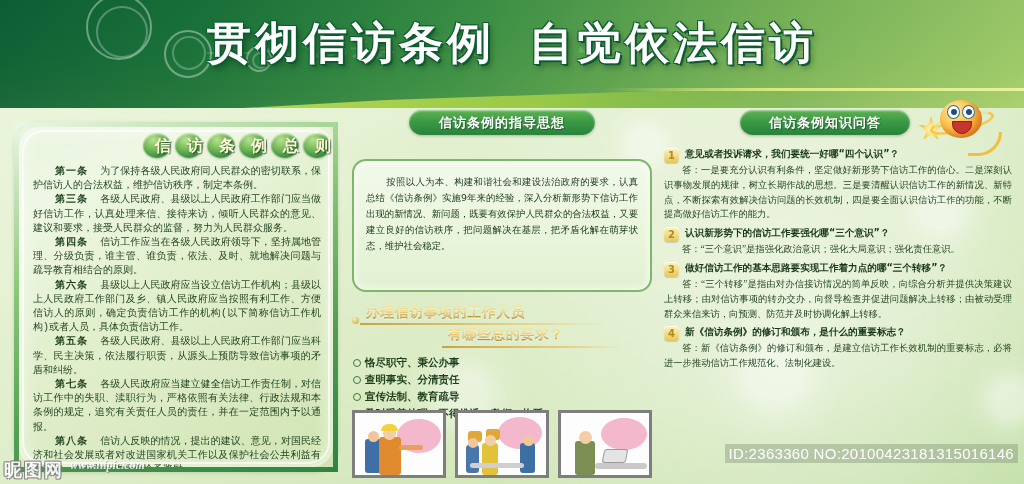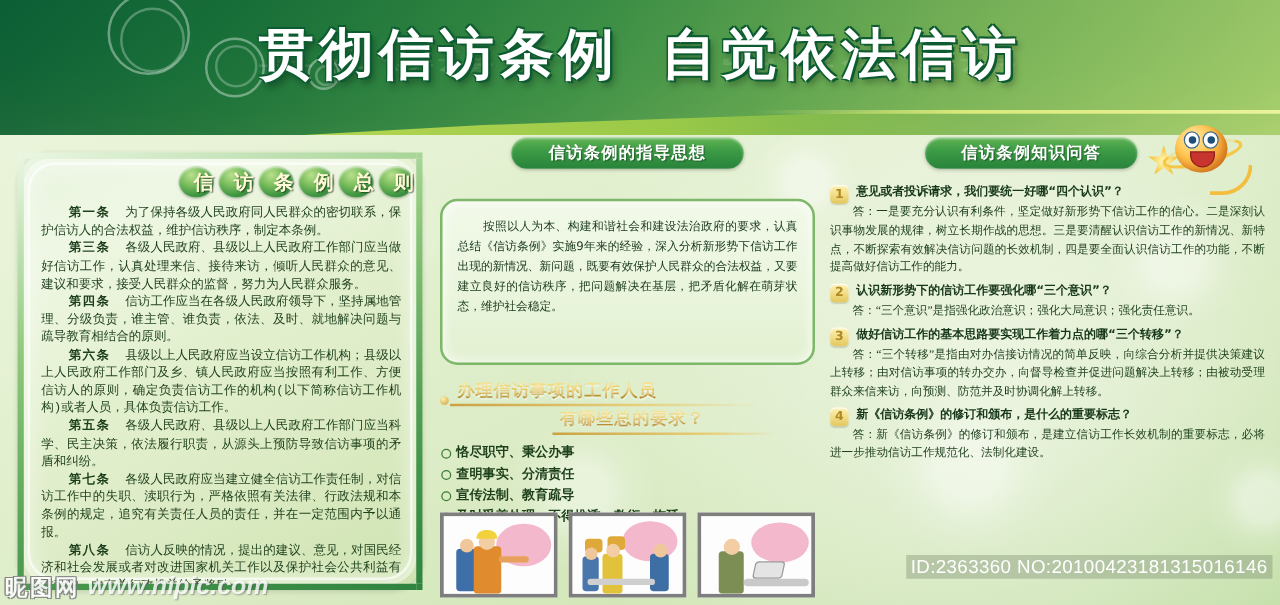--- a/index.html
+++ b/index.html
@@ -404,22 +404,22 @@
   }
   .wm-logo {
     font-family: "DejaVu Sans", "Liberation Sans", sans-serif;
     font-size: 18px;
     font-weight: bold;
     color: #ffffff;
     letter-spacing: 2px;
     text-shadow: 1px 1px 0 #7a7a7a, -1px -1px 0 #7a7a7a, 1px -1px 0 #7a7a7a, -1px 1px 0 #7a7a7a;
   }
   .wm-url {
-    font-family: Liberation Sans, sans-serif;
-    font-size: 20px;
+    font-family: Liberation Serif, serif;
+    font-size: 12px;
     font-weight: bold;
     font-style: italic;
     color: rgba(255,255,255,0.92);
     margin-left: 6px;
     text-shadow: 1px 1px 1px rgba(90,90,90,0.55);
   }
 </style>
 </head>
 <body>
 

